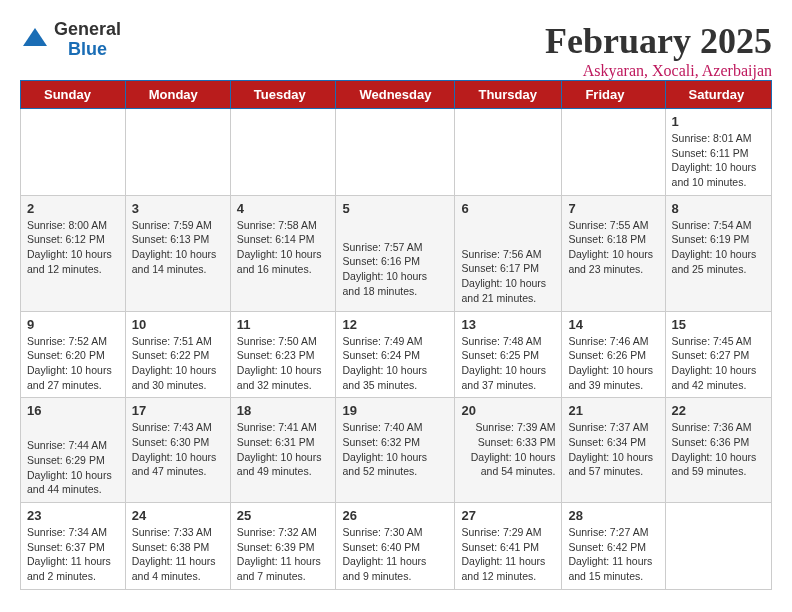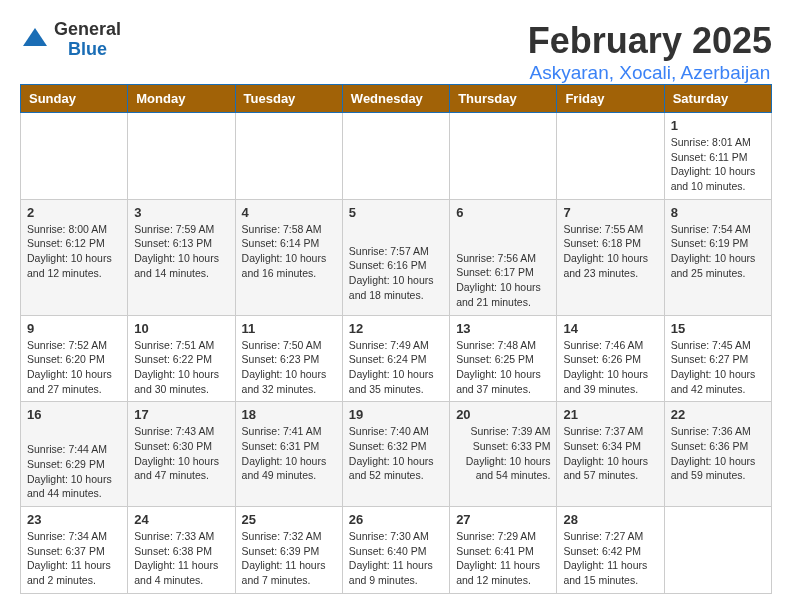--- a/index.html
+++ b/index.html
@@ -34,41 +34,42 @@
       font-size: 18px;
       font-weight: bold;
       color: #1a6db5;
       text-align: center;
     }
     .logo-icon {
       width: 30px;
       height: 30px;
     }
     .title-section {
-      text-align: center;
+      text-align: right;
+      font-family: Liberation Serif, serif;
     }
     .calendar-title {
       font-size: 36px;
       font-weight: bold;
       color: #333;
     }
     .calendar-subtitle {
-      font-size: 19px;
-      color: #3b82f6;
+      font-size: 16px;
+      color: #be185d;
     }
     .calendar {
       width: 100%;
       border-collapse: collapse;
       border: 1px solid #ccc;
     }
     .calendar th {
-      background-color: #a16207;
+      background-color: #b91c1c;
       color: #fff;
       text-align: left;
-      padding: 6px 8px;
+      padding: 6px 23px;
       font-size: 13px;
       border: 1px solid #1a6db5;
     }
     .calendar td {
       vertical-align: top;
       border: 1px solid #ccc;
       padding: 5px 6px;
       width: calc(100% / 7);
       min-height: 85px;
       font-size: 11px;

